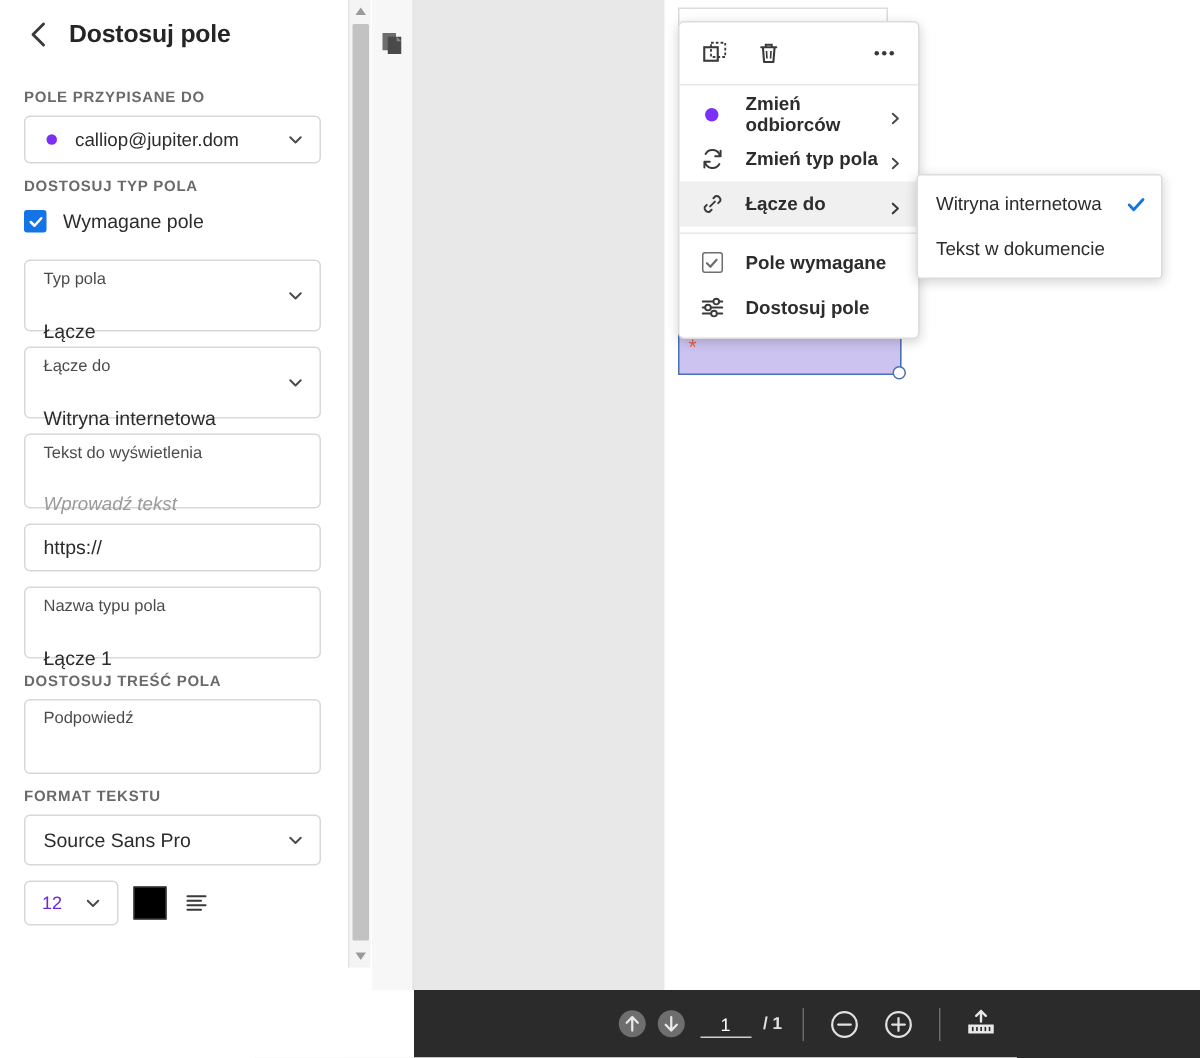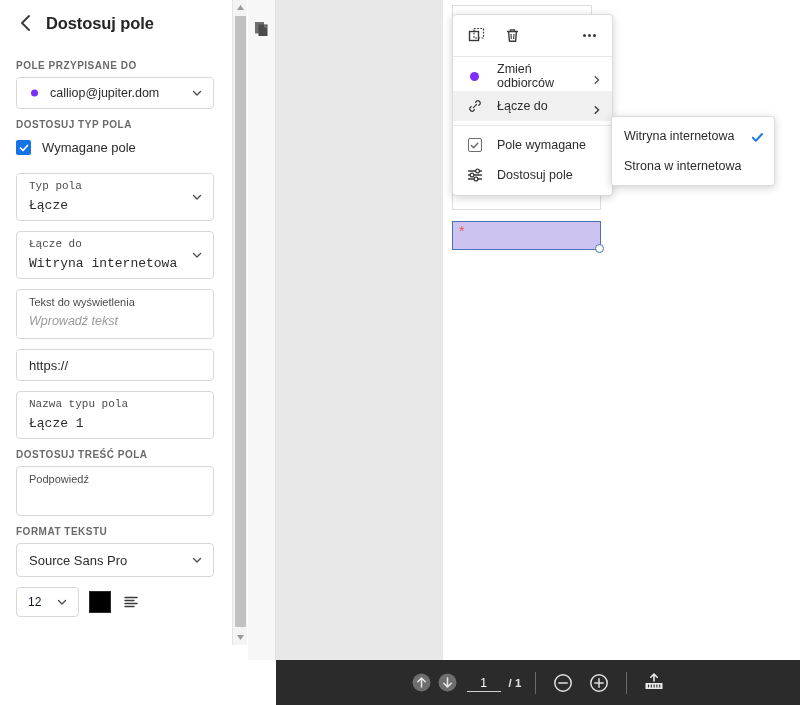--- a/index.html
+++ b/index.html
@@ -38,28 +38,28 @@
   .sec-label.t1 { margin-top: 20px; }
 
   .field {
     position: relative;
     margin: 0 16px 10px 16px;
     border: 1px solid #d8d8d8;
     border-radius: 4px;
     background: #fff;
     height: 32px;
   }
-  .field.tall { height: 48px; font-family: Liberation Mono, monospace; }
+  .field.tall { height: 48px; }
   .field.tall2 { height: 50px; }
   .field-label {
     position: absolute; left: 12px; top: 6px;
     font-size: 11px; color: #4b4b4b;
   }
   .field-value {
-    position: absolute; left: 12px; top: 24px;
+    position: absolute; left: 12px; top: 39px;
     font-size: 13px; color: #2c2c2c;
   }
   .field-value.placeholder { color: #9a9a9a; font-style: italic; font-size: 12.5px; }
   .field-single {
     position: absolute; left: 12px; top: 50%; transform: translateY(-50%);
     font-size: 13px; color: #2c2c2c;
   }
   .chev {
     position: absolute; right: 10px; top: 50%;
     transform: translateY(-50%);
@@ -86,21 +86,21 @@
     margin: 0 16px; gap: 10px;
   }
   .size-sel {
     position: relative;
     width: 63px; height: 30px;
     border: 1px solid #d8d8d8; border-radius: 4px;
     background: #fff;
   }
   .size-sel .v {
     position: absolute; left: 11px; top: 50%; transform: translateY(-50%);
-    font-size: 12px; color: #0f172a;
+    font-size: 12px; color: #6d28d9;
   }
   .swatch {
     width: 22px; height: 22px; background: #000;
     border: 1px solid #2a2a2a; cursor: pointer;
   }
   .align-ic { width: 20px; height: 20px; cursor: pointer; }
 
   
   .sb-scroll {
     position: absolute; left: 232px; top: 0;
@@ -188,20 +188,21 @@
   }
   .ctx-ic { width: 18px; height: 18px; cursor: pointer; display:flex; align-items:center; justify-content:center;}
   .ctx-ic.dup { margin-right: 18px; }
   .ctx-ic.dots { margin-left: auto; }
   .ctx-item {
     position: relative;
     display: flex; align-items: center;
     height: 30px;
     padding: 0 10px 0 13px;
     cursor: pointer;
+    font-weight: bold;
   }
   .ctx-item.pad { margin-top: 4px; }
   .ctx-item.hl { background: #f0f0f0; }
   .ctx-item .mi { width: 17px; height: 17px; display: flex; align-items: center; justify-content: center; flex: 0 0 17px; }
   .ctx-item .lab { font-size: 12.5px; color: #2c2c2c; margin-left: 14px; }
   .ctx-item .arrow { margin-left: auto; width: 10px; height: 10px; }
   .dot-purple { width: 9px; height: 9px; border-radius: 50%; background: #7b2ff7; }
   .gcb {
     width: 14px; height: 14px; border: 1.4px solid #6e6e6e; border-radius: 2px;
     display: flex; align-items: center; justify-content: center;
@@ -436,20 +437,36 @@
           <div class="dot-purple"></div>
         </div>
       <div class="lab">Zmień odbiorców</div>
       <div class="arrow">
         <svg width="10" height="10" viewBox="0 0 10 10">
             <path d="M3.2 1.8 L6.6 5 L3.2 8.2" stroke="#4a4a4a" stroke-width="1.3" fill="none" stroke-linecap="round" stroke-linejoin="round"></path>
           </svg>
       </div>
     </div>
 
+    <div class="ctx-item">
+      <div class="mi">
+        <svg width="16" height="16" viewBox="0 0 16 16">
+          <path d="M13 6 A5.2 5.2 0 0 0 3.4 4.6" fill="none" stroke="#3a3a3a" stroke-width="1.3" stroke-linecap="round"></path>
+          <path d="M3 10 A5.2 5.2 0 0 0 12.6 11.4" fill="none" stroke="#3a3a3a" stroke-width="1.3" stroke-linecap="round"></path>
+          <path d="M13.4 2.4 L13.4 6.2 L9.8 6.2" fill="none" stroke="#3a3a3a" stroke-width="1.3" stroke-linecap="round" stroke-linejoin="round"></path>
+          <path d="M2.6 13.6 L2.6 9.8 L6.2 9.8" fill="none" stroke="#3a3a3a" stroke-width="1.3" stroke-linecap="round" stroke-linejoin="round"></path>
+        </svg>
+      </div>
+      <div class="lab">Zmień typ pola</div>
+      <div class="arrow">
+        <svg width="10" height="10" viewBox="0 0 10 10">
+            <path d="M3.2 1.8 L6.6 5 L3.2 8.2" stroke="#4a4a4a" stroke-width="1.3" fill="none" stroke-linecap="round" stroke-linejoin="round"></path>
+          </svg>
+      </div>
+    </div>
 
     <div class="ctx-item hl">
       <div class="mi">
         <svg width="16" height="16" viewBox="0 0 16 16">
           <path d="M6.4 9.6 L9.6 6.4" stroke="#3a3a3a" stroke-width="1.3" stroke-linecap="round"></path>
           <path d="M8.6 4.2 L10 2.8 A2.6 2.6 0 0 1 13.2 6 L11.8 7.4" fill="none" stroke="#3a3a3a" stroke-width="1.3" stroke-linecap="round"></path>
           <path d="M7.4 11.8 L6 13.2 A2.6 2.6 0 0 1 2.8 10 L4.2 8.6" fill="none" stroke="#3a3a3a" stroke-width="1.3" stroke-linecap="round"></path>
         </svg>
       </div>
       <div class="lab">Łącze do</div>
@@ -493,21 +510,21 @@
   <div class="submenu">
     <div class="sub-item" style="margin-top:4px;">
       <div class="lab">Witryna internetowa</div>
       <div class="tick">
         <svg width="13" height="13" viewBox="0 0 13 13">
             <path d="M1.8 6.6 L4.8 9.8 L11 3" stroke="#1473e6" stroke-width="1.9" fill="none" stroke-linecap="round" stroke-linejoin="round"></path>
           </svg>
       </div>
     </div>
     <div class="sub-item" style="margin-bottom:4px;">
-      <div class="lab">Strona w internetowa</div>
+      <div class="lab">Tekst w dokumencie</div>
     </div>
   </div>
 
   <div class="bottombar">
     <div class="bb-ic">
       <svg width="21" height="21" viewBox="0 0 21 21">
         <circle cx="10.5" cy="10.5" r="9" fill="#6e6e6e"></circle>
         <path d="M10.5 15 L10.5 6.2 M6.8 9.8 L10.5 6 L14.2 9.8" stroke="#e8e8e8" stroke-width="1.5" fill="none" stroke-linecap="round" stroke-linejoin="round"></path>
       </svg>
     </div>

